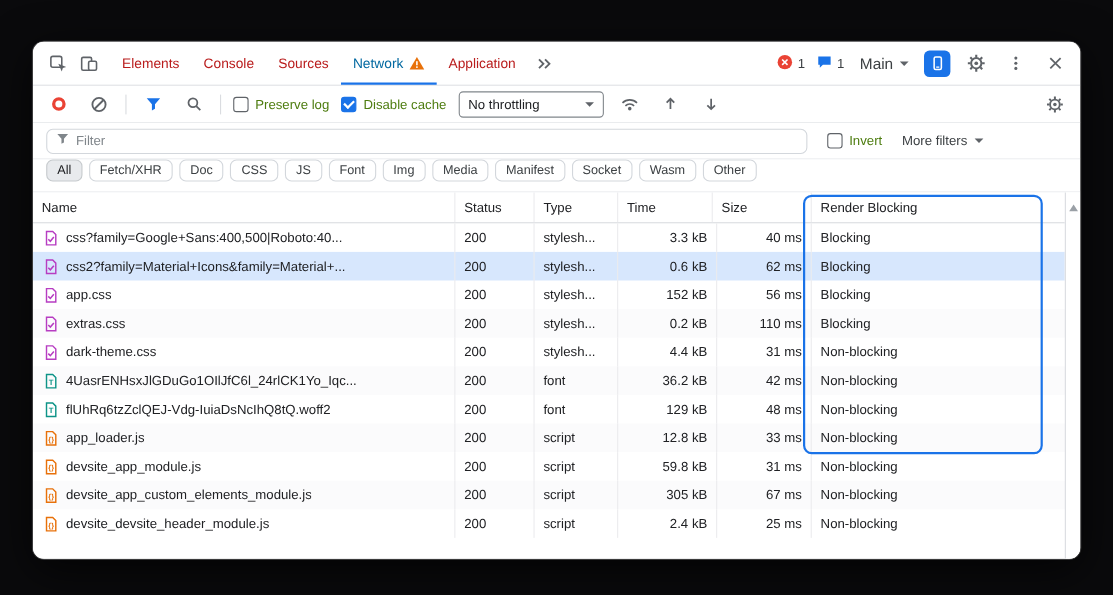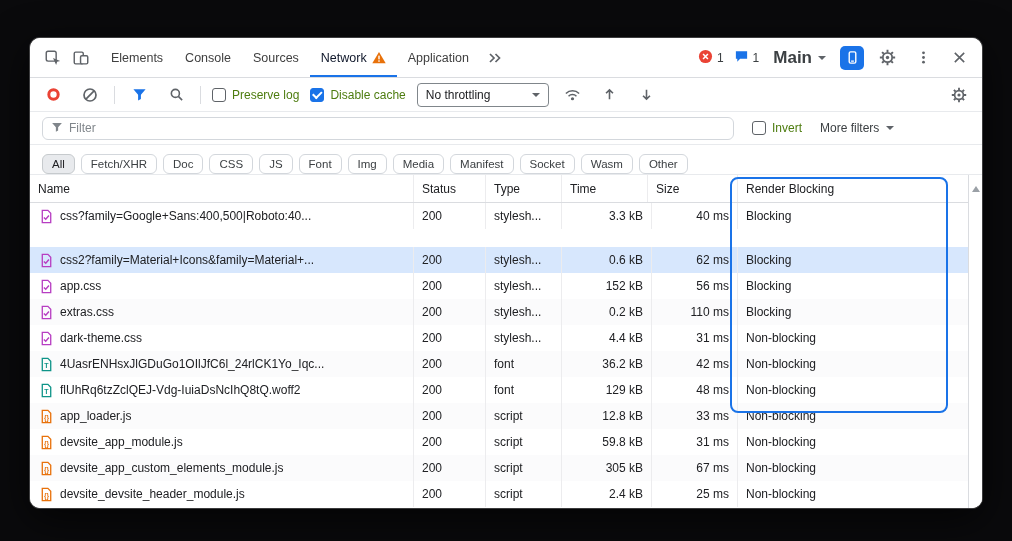--- a/index.html
+++ b/index.html
@@ -10,25 +10,25 @@
     background:#fff; border-radius:10px; overflow:hidden;
     box-shadow:0 0 0 1px rgba(255,255,255,.22), 0 10px 40px rgba(0,0,0,.7); }
 
   
   .tabbar { height:40px; display:flex; align-items:center; gap:2px;
     padding:0 10px; border-bottom:1px solid #dadce0; background:#fff; }
   .icon-btn { width:26px; height:26px; display:flex; align-items:center; justify-content:center;
     border-radius:4px; flex:none; }
   .tabs { display:flex; height:100%; align-items:stretch; margin-left:4px; }
   .tab { padding:0 11px; display:flex; align-items:center; gap:5px;
-    font-size:12.5px; color:#404040; white-space:nowrap; }
-  .tab.selected { color:#0f172a; box-shadow:inset 0 -2px 0 #1a73e8; }
+    font-size:12.5px; color:#b91c1c; white-space:nowrap; }
+  .tab.selected { color:#0369a1; box-shadow:inset 0 -2px 0 #1a73e8; }
   .tab-right { margin-left:auto; display:flex; align-items:center; gap:10px; }
   .badge { display:flex; align-items:center; gap:4px; font-size:12px; color:#3c4043; }
-  .context-select { display:flex; align-items:center; gap:6px; font-size:17px; color:#3c4043; padding:2px 4px;font-weight:bold; }
+  .context-select { display:flex; align-items:center; gap:6px; font-size:14px; color:#3c4043; padding:2px 4px; }
   .caret-down { width:0; height:0; border-left:4px solid transparent; border-right:4px solid transparent;
     border-top:4.5px solid #5f6368; }
   .cast-btn { width:24px; height:24px; border-radius:5px; background:#1a73e8;
     display:flex; align-items:center; justify-content:center; }
 
   
   .nettoolbar { height:34px; display:flex; align-items:center; gap:11px;
     padding:0 10px; border-bottom:1px solid #e8eaed; background:#fff; }
   .vsep { width:1px; height:18px; background:#dadce0; flex:none; }
   .check { display:flex; align-items:center; gap:6px; font-size:12px; color:#4d7c0f; white-space:nowrap; }
@@ -46,34 +46,34 @@
   .filterrow { height:33px; display:flex; align-items:center; gap:18px;
     padding:0 12px; border-bottom:1px solid #e8eaed; background:#fff; }
   .filter-input-wrap { flex:1 1 auto; max-width:692px; height:23px; border:1px solid #d3d7dc;
     border-radius:6px; display:flex; align-items:center; gap:6px; padding:0 8px; background:#fff; }
   .filter-input-wrap input { border:none; outline:none; flex:1; font-size:12px; color:#202124;
     font-family:"Liberation Sans", sans-serif; background:transparent; }
   .filter-input-wrap input::placeholder { color:#80868b; }
   .morefilters { display:flex; align-items:center; gap:7px; font-size:12px; color:#3c4043; white-space:nowrap; }
 
   
-  .chipsrow { height:30px; display:flex; align-items:flex-end; gap:6px;
+  .chipsrow { height:30px; display:flex; align-items:flex-start; gap:6px;
     padding:0 12px; border-bottom:1px solid #e8eaed; background:#fff; }
   .chip { height:20px; padding:0 9px; border:1px solid #d3d7dc; border-radius:6px;
     display:flex; align-items:center; font-size:11.5px; color:#3c4043; background:#fff; white-space:nowrap; }
   .chip.selected { background:#e8eaed; border-color:#c6cacd; color:#202124; }
 
   
   .tablewrap { position:relative; display:flex; align-items:stretch; height:calc(470px - 137px); background:#fff; }
   .tmain { flex:1 1 auto; min-width:0; }
   .thead { display:flex; height:28px; border-bottom:1px solid #dadce0; }
   .thead .cell { font-size:12px; color:#202124; }
   .trow { display:flex; height:26px; font-size:12px; color:#202124; }
   .trow:nth-child(even) { background:#fbfbfc; }
-  .trow.selected { background:#d7e7fd !important;margin-top:18px; }
+  .trow.selected { background:#d7e7fd !important; }
   .cell { display:flex; align-items:center; padding:0 8px; border-right:1px solid #ececee;
     overflow:hidden; white-space:nowrap; flex:none; }
   .cell .txt { overflow:hidden; text-overflow:ellipsis; }
   .c-name   { width:384px; }
   .c-status { width:72px; }
   .c-type   { width:76px; }
   .c-size   { width:90px; }
   .c-time   { width:86px; }
   .c-render { flex:1 1 auto; border-right:none; }
   .trow .c-size, .trow .c-time { justify-content:flex-end;text-align:right; }

